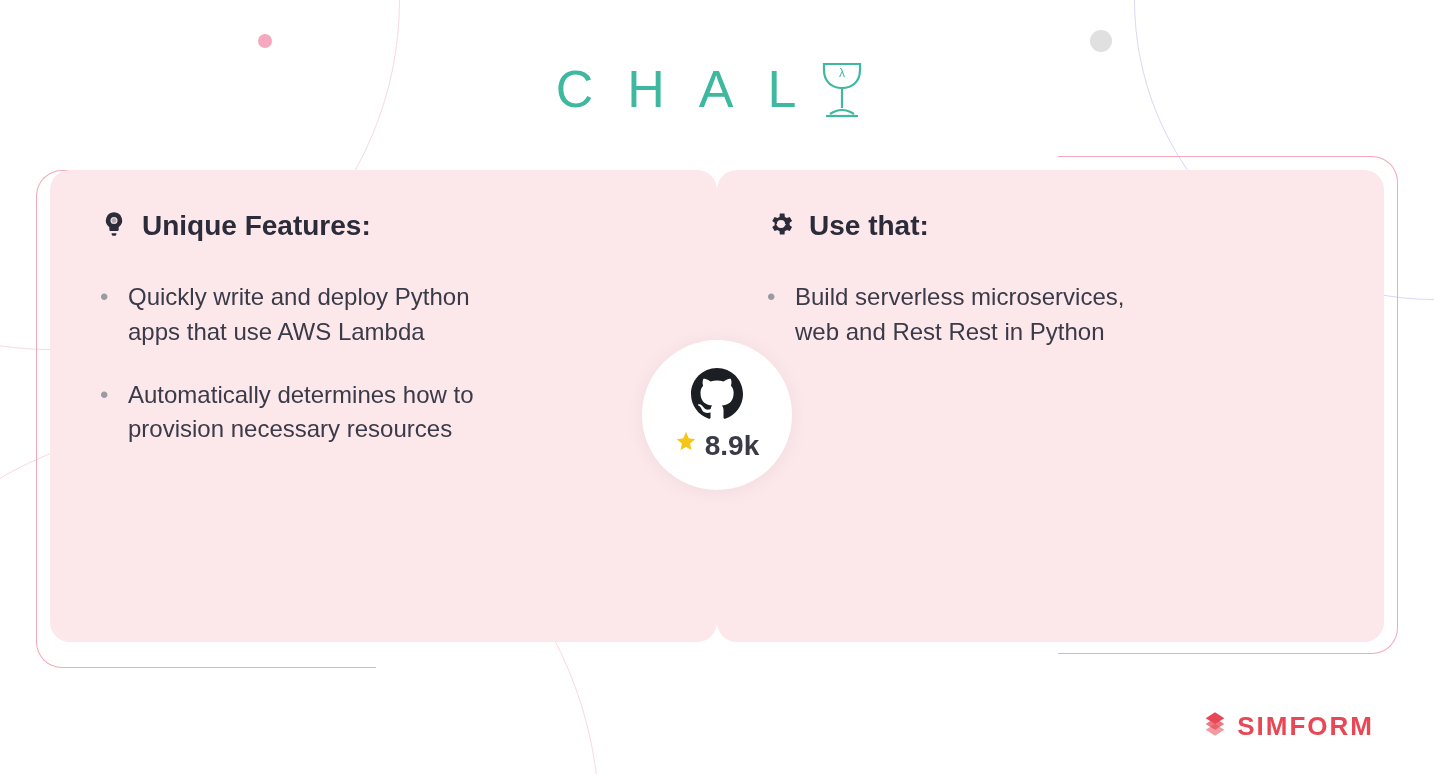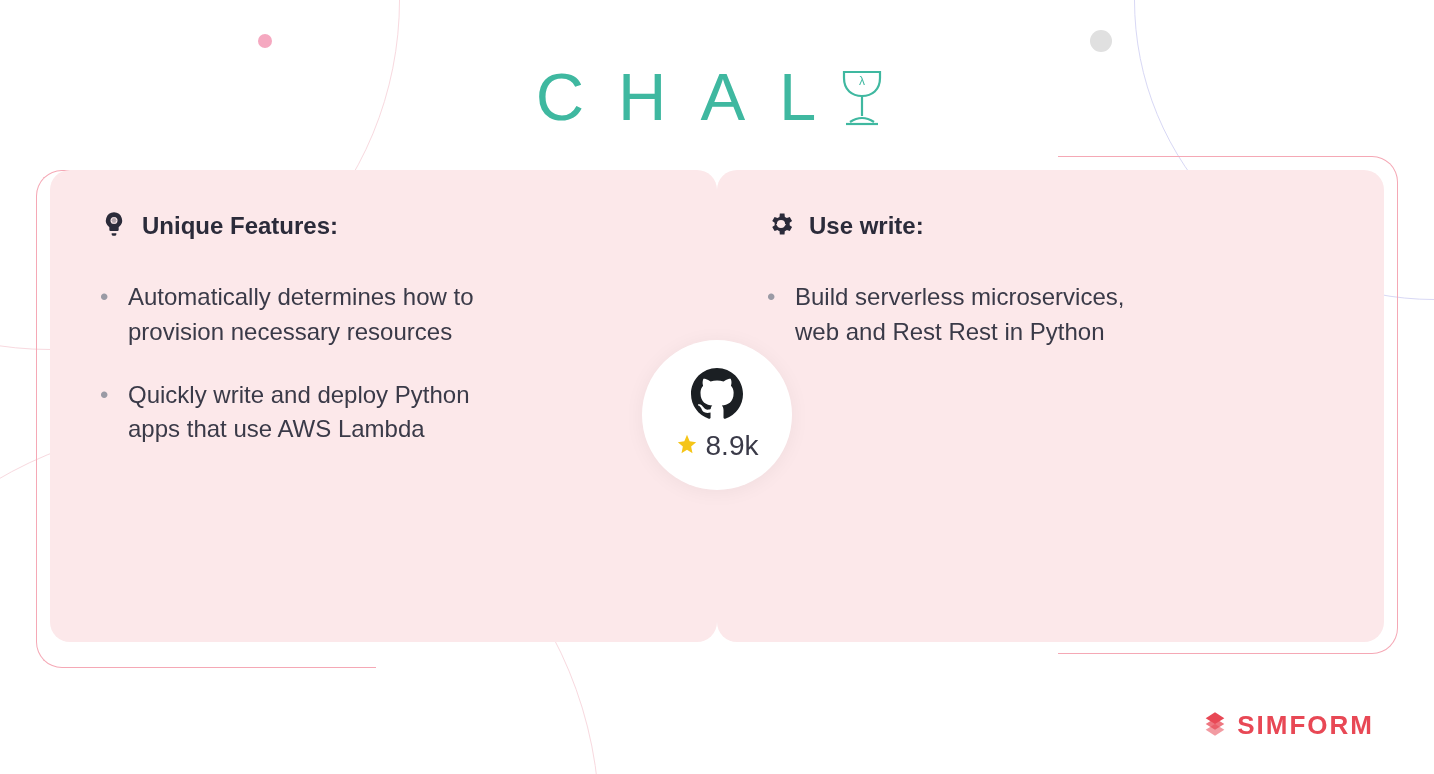--- a/index.html
+++ b/index.html
@@ -20,21 +20,21 @@
 .title-row {
   position: absolute;
   top: 58px;
   left: 0; right: 0;
   display: flex;
   justify-content: center;
   align-items: center;
   gap: 0;
 }
 .title-text {
-  font-size: 67px;
+  font-size: 52px;
   font-weight: 300;
   letter-spacing: 34px;
   color: #3fb8a0;
 }
 .chalice-icon { display: inline-flex; margin: 0 10px 0 -14px; }
 .cards-wrap {
   position: absolute;
   top: 170px;
   left: 50px;
   right: 50px;
@@ -48,21 +48,21 @@
   padding: 40px 50px 50px 50px;
   min-height: 472px;
 }
 .card-header {
   display: flex;
   align-items: center;
   gap: 14px;
   margin-bottom: 38px;
 }
 .card-title {
-  font-size: 24px;
+  font-size: 28px;
   font-weight: 600;
   color: #2b2b3a;
 }
 .bullet-list {
   list-style: none;
   padding-left: 28px;
 }
 .bullet-list li {
   position: relative;
   font-size: 24px;
@@ -88,21 +88,21 @@
   height: 150px;
   border-radius: 50%;
   background: #ffffff;
   display: flex;
   flex-direction: column;
   align-items: center;
   justify-content: center;
   z-index: 5;
   box-shadow: 0 2px 20px rgba(0,0,0,0.05);
 }
-.star-row { display: flex; align-items: center; gap: 8px; margin-top: 6px; }
+.star-row { display: flex; gap: 8px; margin-top: 6px; font-weight: bold; }
 .star-count { font-size: 28px; color: #3a3a48; }
 .outline-left {
   position: absolute;
   top: 170px;
   left: 36px;
   width: 340px;
   height: 498px;
   border: 1.5px solid #f5a8b5;
   border-right: none;
   border-top-left-radius: 26px;
@@ -121,20 +121,21 @@
   border-top-right-radius: 26px;
   border-bottom-right-radius: 26px;
   pointer-events: none;
   z-index: 0;
 }
 .brand {
   position: absolute;
   bottom: 32px;
   right: 60px;
   display: flex;
+  align-items: center;
   gap: 8px;
 }
 .brand-text {
   font-size: 26px;
   font-weight: 700;
   letter-spacing: 2px;
   color: #e84855;
 }
 </style>
 </head>
@@ -168,34 +169,34 @@
       <span>
         <svg width="28" height="28" viewBox="0 0 24 24" fill="#2b2b3a">
           <path d="M12 2a7 7 0 00-4 12.7V17a1 1 0 001 1h6a1 1 0 001-1v-2.3A7 7 0 0012 2zm-2 18h4v1a1 1 0 01-1 1h-2a1 1 0 01-1-1v-1z"></path>
           <circle cx="12" cy="9" r="3" fill="#fce8ea"></circle>
           <path d="M12 6l.8 1.5L14 7l-.5 1.5L15 9l-1.5.5L14 11l-1.2-.5L12 12l-.8-1.5L10 11l.5-1.5L9 9l1.5-.5L10 7l1.2.5z" fill="#2b2b3a" opacity=".35"></path>
         </svg>
       </span>
       <h2 class="card-title">Unique Features:</h2>
     </div>
     <ul class="bullet-list">
+      <li>Quickly write and deploy Python apps that use AWS Lambda</li>
       <li>Automatically determines how to provision necessary resources</li>
-      <li>Quickly write and deploy Python apps that use AWS Lambda</li>
     </ul>
   </div>
 
   <div class="card card-right">
     <div class="card-header">
       <span>
         <svg width="28" height="28" viewBox="0 0 24 24" fill="#2b2b3a">
           <path d="M19.4 13a7.5 7.5 0 000-2l2.1-1.6-2-3.5-2.5 1a7.5 7.5 0 00-1.7-1L15 3h-4l-.3 2.9a7.5 7.5 0 00-1.7 1l-2.5-1-2 3.5L6.6 11a7.5 7.5 0 000 2l-2.1 1.6 2 3.5 2.5-1a7.5 7.5 0 001.7 1L11 21h4l.3-2.9a7.5 7.5 0 001.7-1l2.5 1 2-3.5zM12 15.5A3.5 3.5 0 1115.5 12 3.5 3.5 0 0112 15.5z"></path>
           <text x="12" y="14.5" font-size="6" text-anchor="middle" fill="#fce8ea">&lt;/&gt;</text>
         </svg>
       </span>
-      <h2 class="card-title">Use write:</h2>
+      <h2 class="card-title">Use that:</h2>
     </div>
     <ul class="bullet-list">
       <li>Build serverless microservices, web and Rest Rest in Python</li>
     </ul>
   </div>
 </div>
 
 <div class="github-badge">
   <span>
     <svg width="52" height="52" viewBox="0 0 16 16" fill="#1b1f23">

